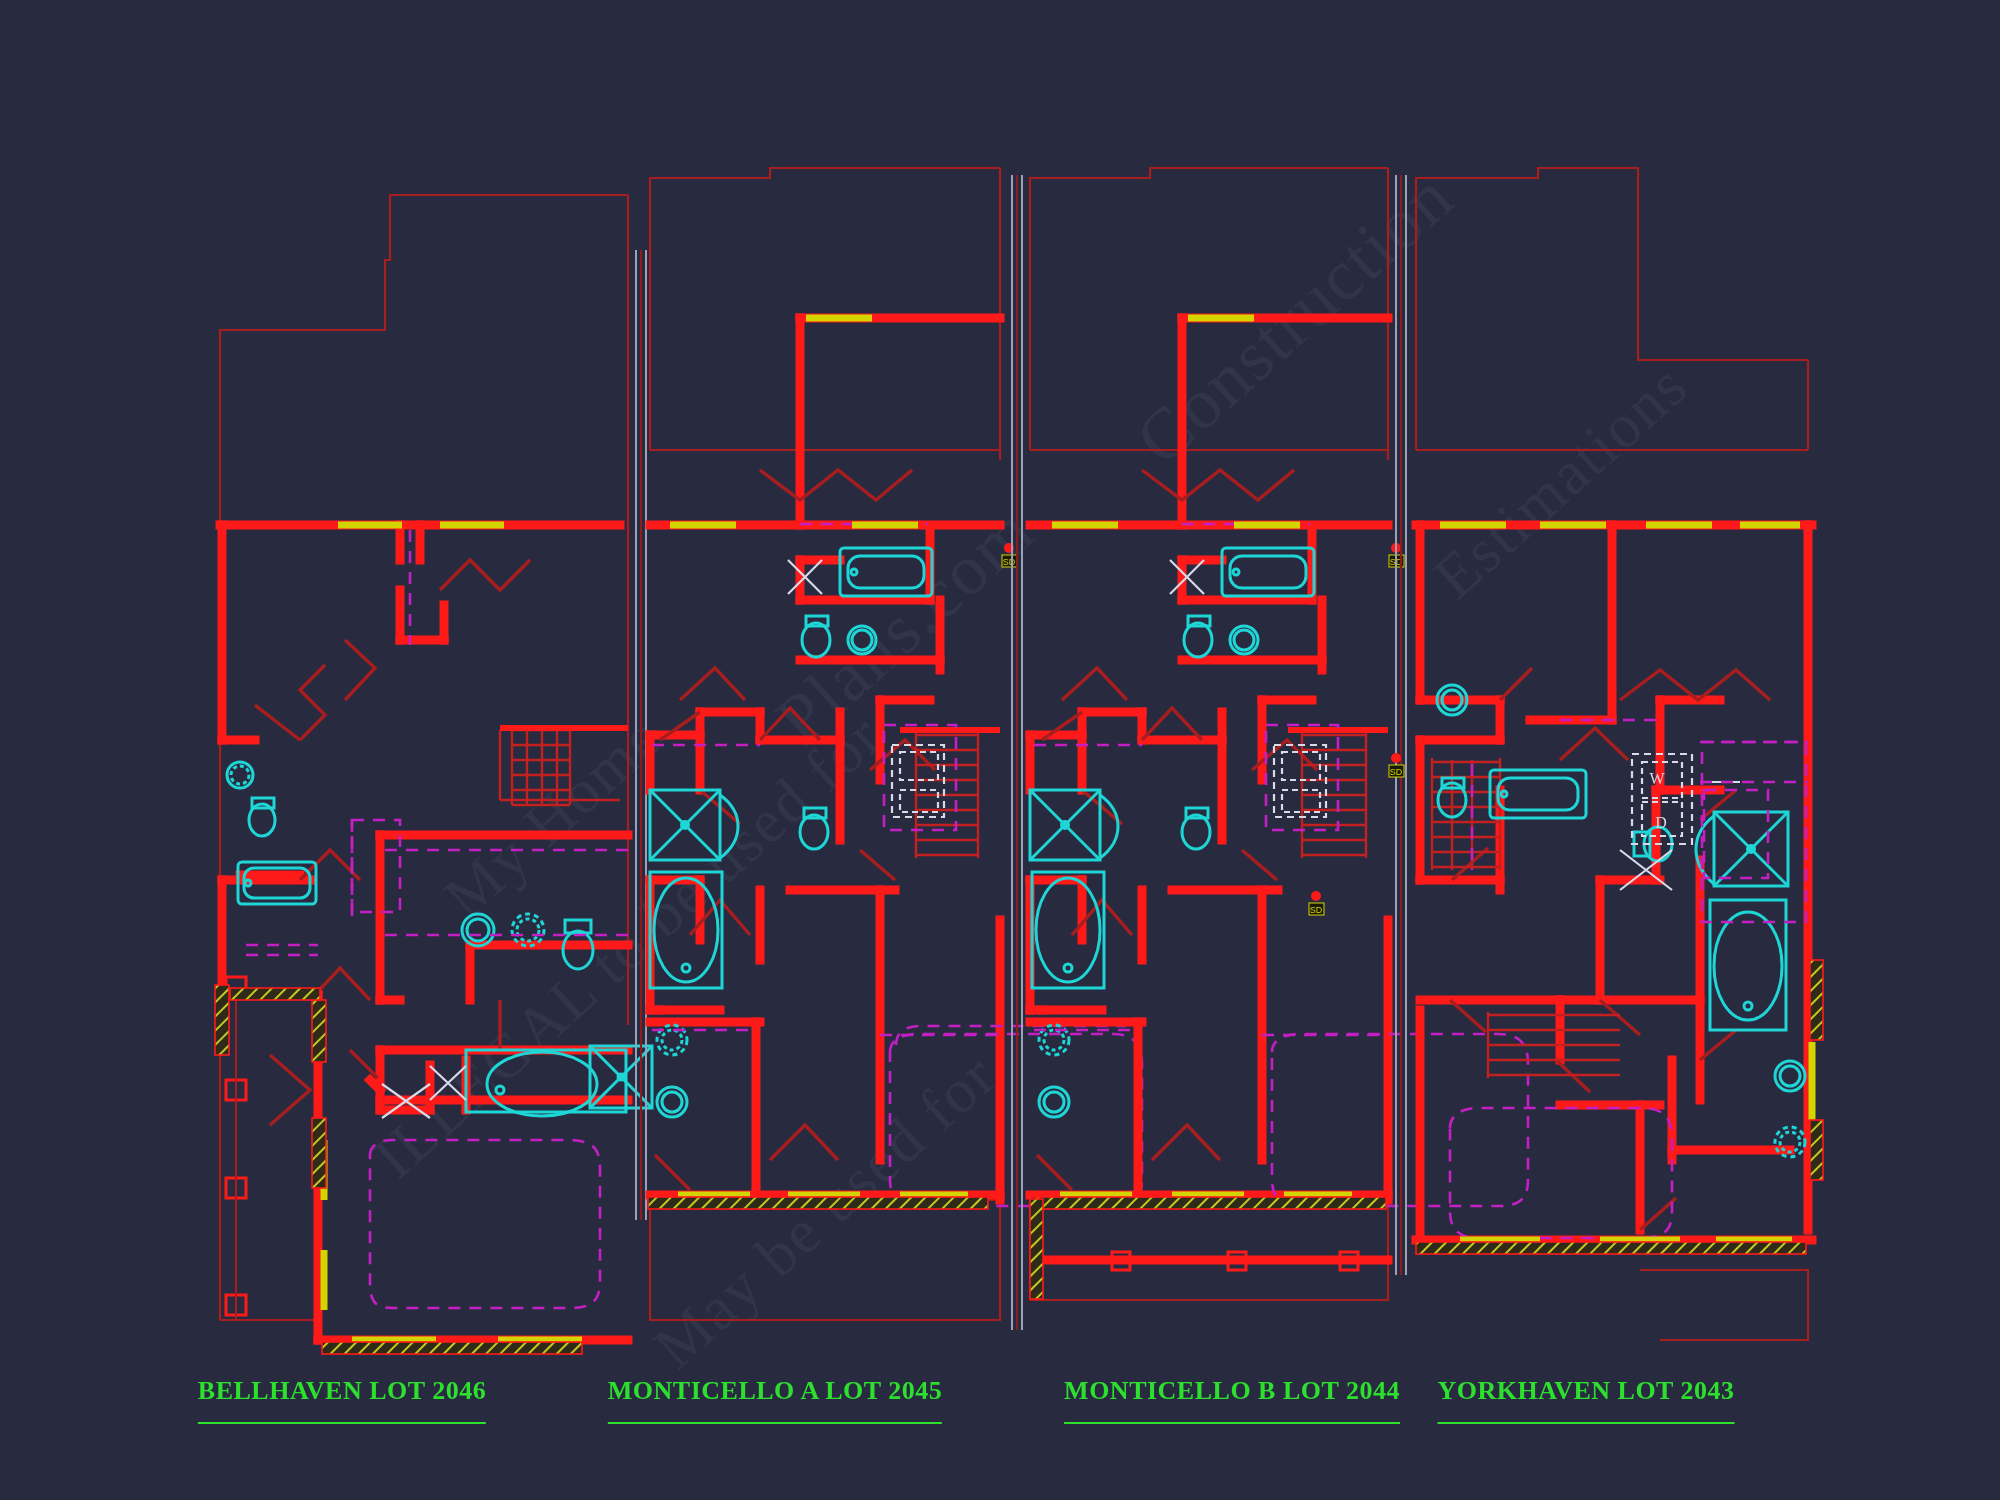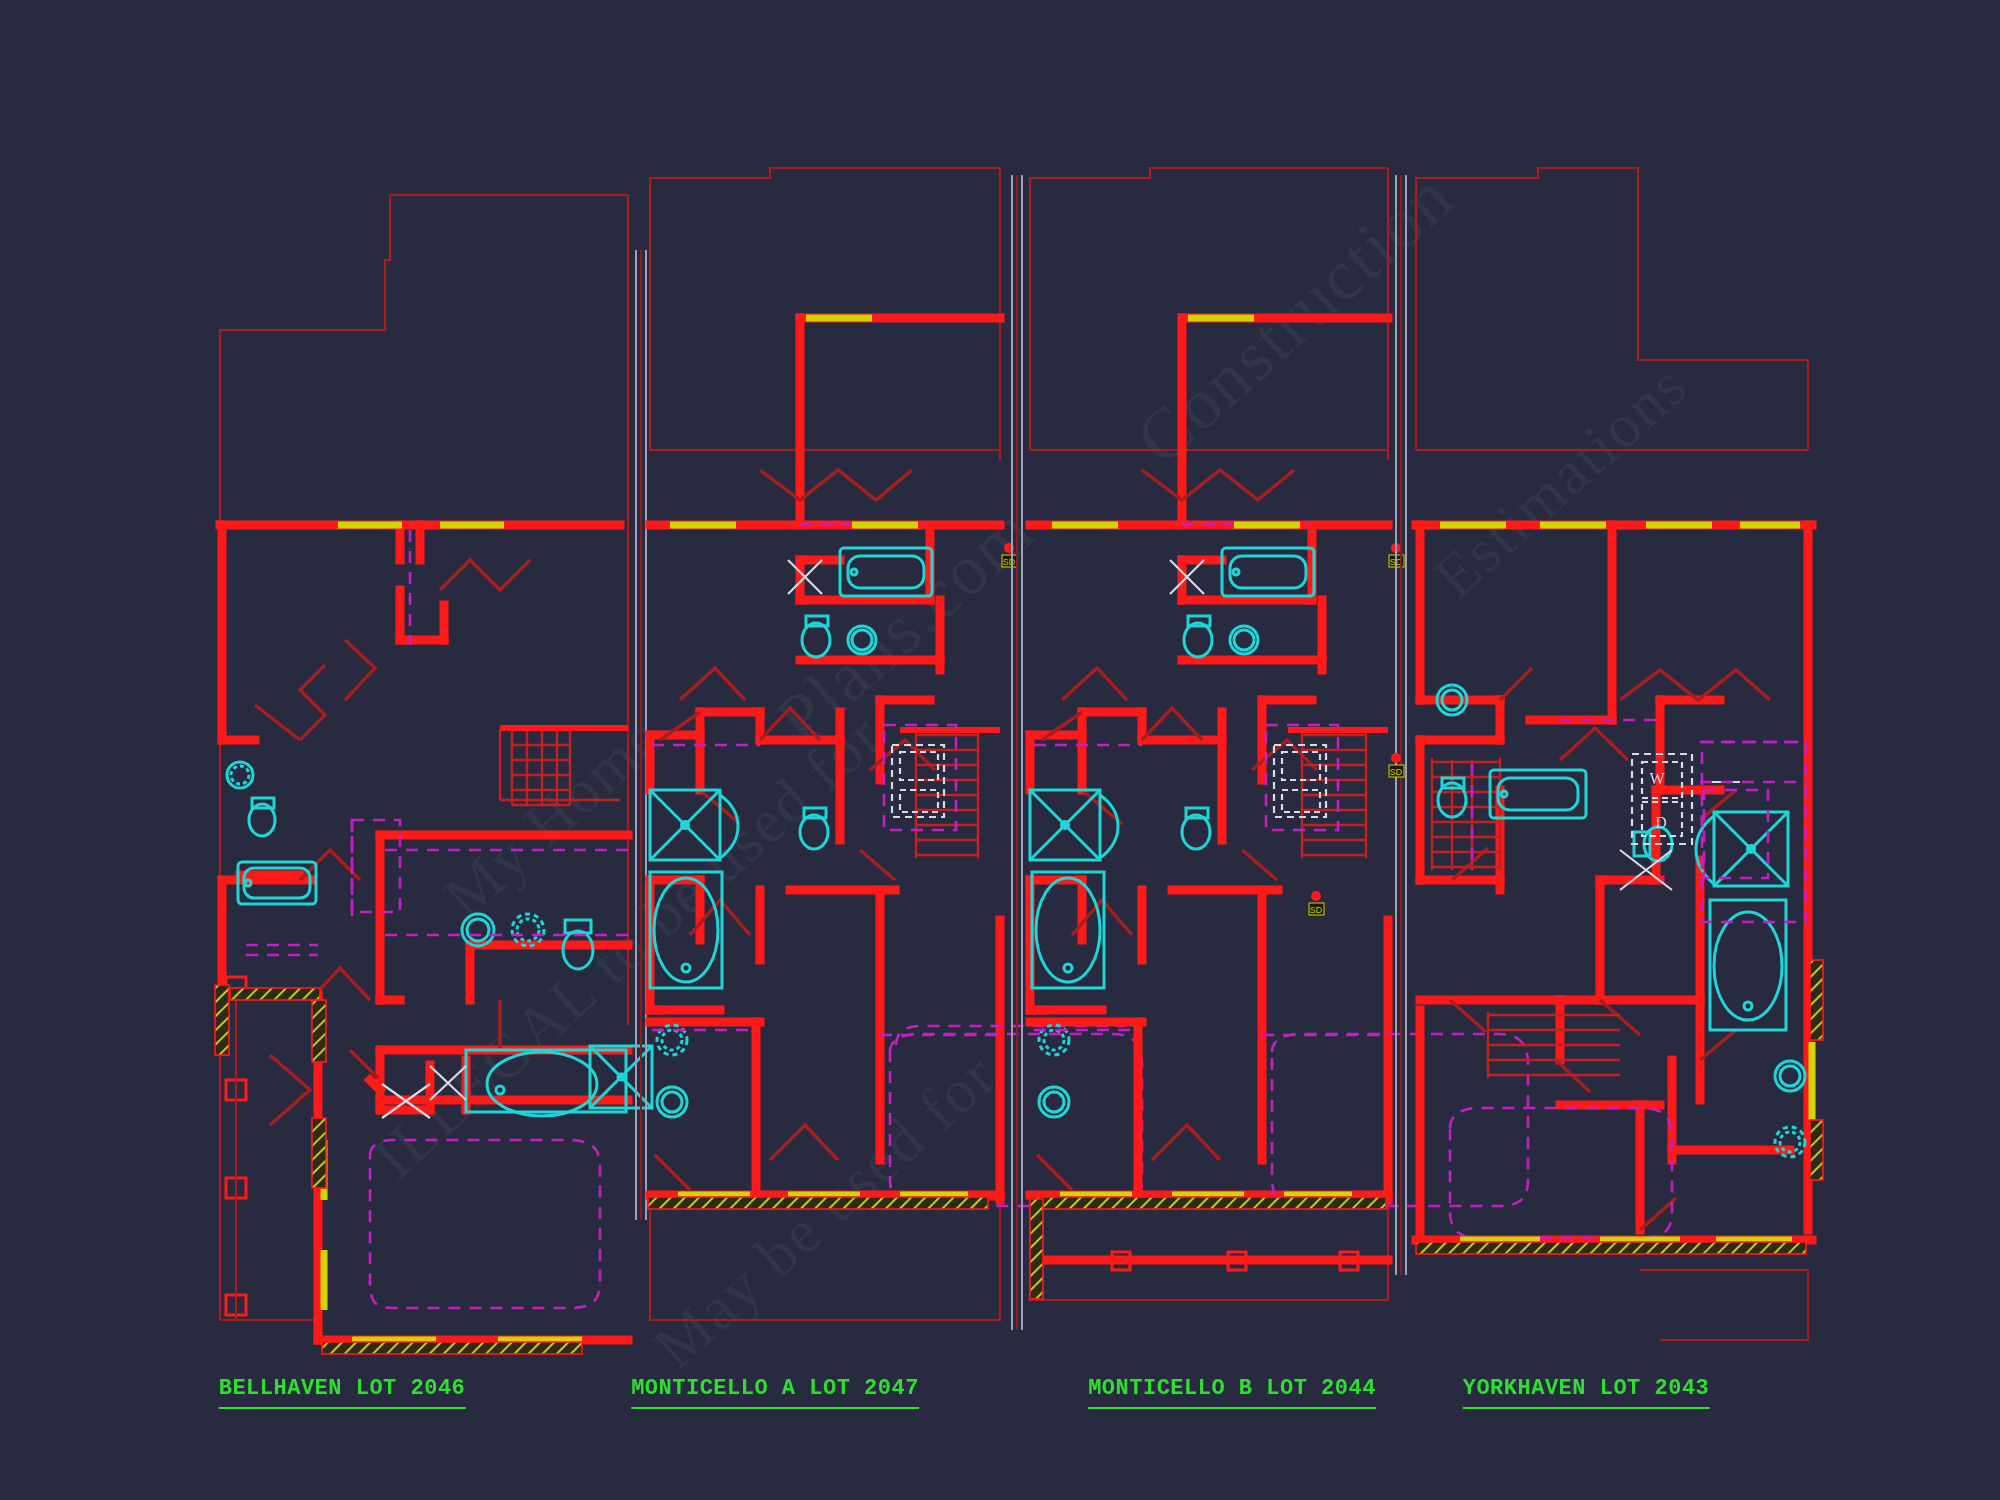--- a/index.html
+++ b/index.html
@@ -17,29 +17,29 @@
     font-size:62px;
     white-space:nowrap;
     pointer-events:none;
     user-select:none;
     letter-spacing:2px;
   }
   .labels{position:absolute;left:0;top:1377px;width:2000px;height:50px;}
   .plan-label{
     position:absolute;
     color:#2ee02e;
-    font-family:Liberation Mono, monospace;
-    font-size:22px;
+    font-family:Liberation Serif, serif;
+    font-size:26px;
     font-weight:700;
     letter-spacing:0.5px;
     text-align:center;
     white-space:nowrap;
     transform:translateX(-50%);
     border-bottom:2px solid #2ee02e;
-    padding-bottom:7px;
+    padding-bottom:18px;
     line-height:1.05;
   }
 </style>
 </head>
 <body>
 
 <div id="stage">
 
   <div id="watermarks">
       <div class="wm" style="left: 760px; top: 700px; font-size: 72px; transform: rotate(-42deg); transform-origin: left top; color: rgba(225, 228, 245, 0.055);">Plans.com</div>
@@ -612,18 +612,18 @@
         <text x="1396" y="775" fill="#d4d400" font-size="9" text-anchor="middle" font-family="Liberation Sans, sans-serif">SD</text>
         <circle cx="1316" cy="896" r="5" fill="#ff1a1a"></circle>
         <rect x="1309" y="903" width="15" height="12" fill="#1a1a08" stroke="#d4d400" stroke-width="1"></rect>
         <text x="1316" y="913" fill="#d4d400" font-size="9" text-anchor="middle" font-family="Liberation Sans, sans-serif">SD</text>
       </g>
     </g>
   </svg>
 
   <div class="labels">
     <div class="plan-label" style="left:342px;">BELLHAVEN LOT 2046</div>
-    <div class="plan-label" style="left:775px;">MONTICELLO A LOT 2047</div>
+    <div class="plan-label" style="left:775px;">MONTICELLO A LOT 2045</div>
     <div class="plan-label" style="left:1232px;">MONTICELLO B LOT 2044</div>
     <div class="plan-label" style="left:1586px;">YORKHAVEN LOT 2043</div>
   </div>
 
 </div>
 
 </body></html>

